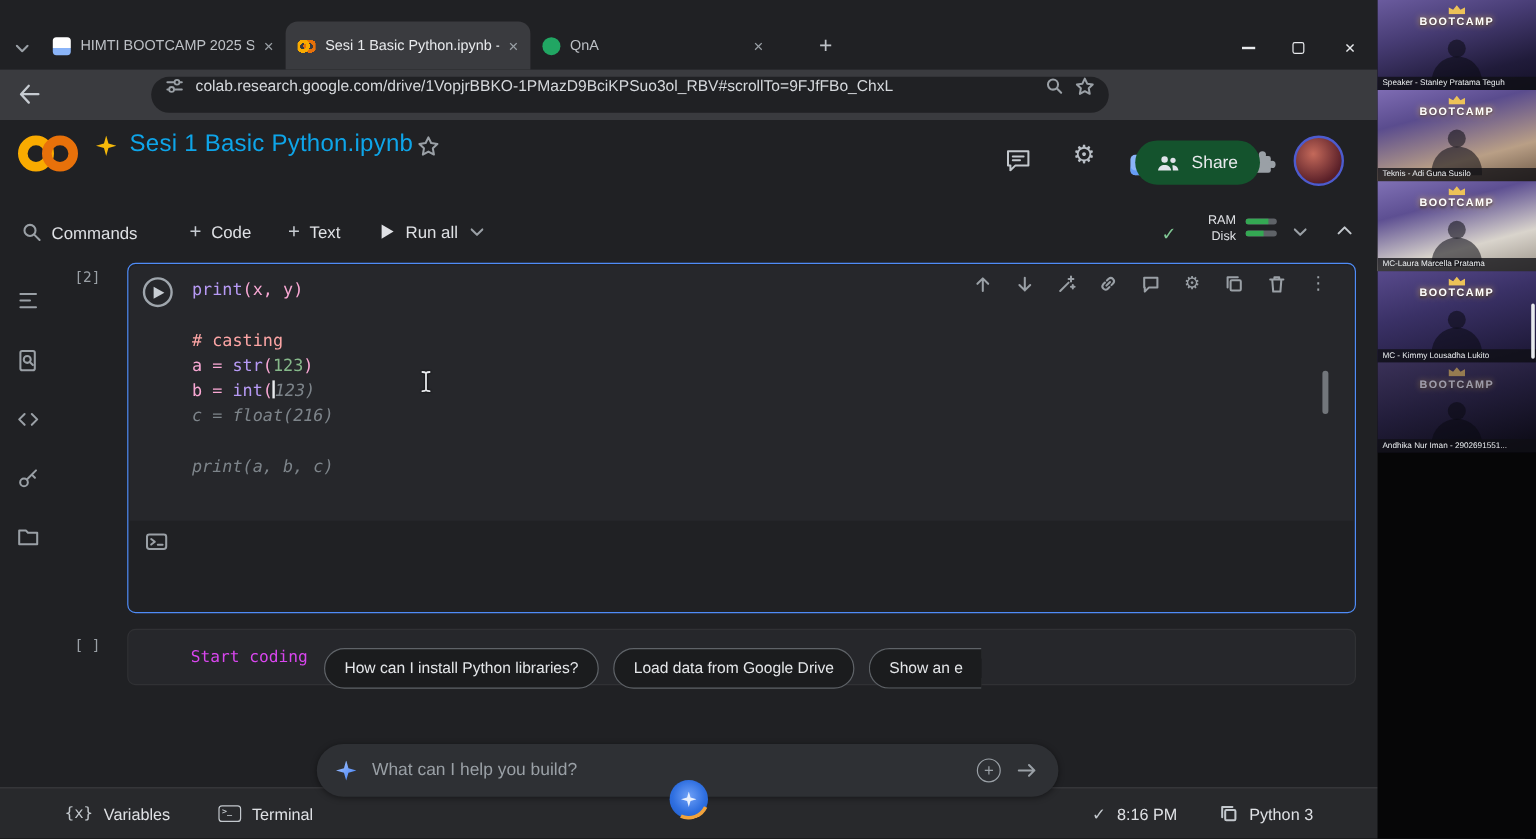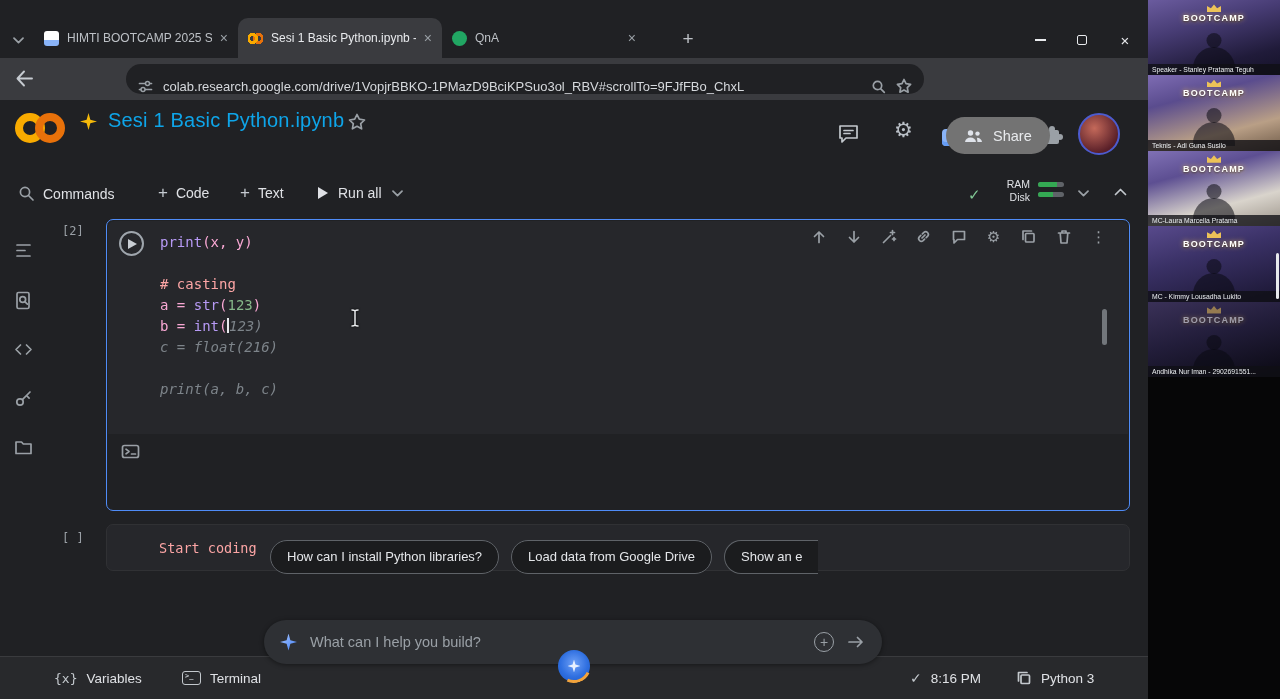--- a/index.html
+++ b/index.html
@@ -26,21 +26,21 @@
      radial-gradient(circle at 69% 50%, transparent 2.5px, #e8710a 2.5px 5.5px, transparent 5.5px)}
   .qna-favicon{background:#21a663;border-radius:50%}
   .newtab{position:absolute;left:676px;top:27px;width:24px;height:24px;color:#bdc1c6;font-size:19px;display:flex;align-items:center;justify-content:center}
   .win-btn{position:absolute;top:26px;height:28px;display:flex;align-items:center;justify-content:center;color:#e8eaed}
   .win-min{left:1024px;width:32px}.win-max{left:1066px;width:32px}.win-close{left:1108px;width:34px;font-size:15px}
   .glyph-min{width:11px;height:1.6px;background:#e8eaed}
   .glyph-max{width:10px;height:10px;border:1.6px solid #e8eaed;border-radius:2px}
 
   .addressbar{position:absolute;left:0;top:58px;width:1148px;height:42px;background:#3a3b3f}
   .nav-back{position:absolute;left:14px;top:10px}
-  .urlpill{position:absolute;left:126px;top:6px;width:798px;height:30px;border-radius:15px;background:#202124;display:flex;align-items:flex-end;gap:10px;padding:0 12px}
+  .urlpill{position:absolute;left:126px;top:6px;width:798px;height:30px;border-radius:15px;background:#202124;display:flex;align-items:flex-start;gap:10px;padding:0 12px}
   .url-text{flex:1;color:#d5d8dc;font-size:13px;white-space:nowrap;overflow:hidden}
   .ext{position:absolute;top:66px;width:24px;height:26px;display:flex;align-items:center;justify-content:center}
   .ext-doc i{display:block;width:17px;height:17px;border-radius:4px;background:#8ab4f8;box-shadow:inset 0 -4px 0 #669df6}
   .ext-shield i{display:block;width:15px;height:17px;background:#9aa0a6;clip-path:polygon(50% 0,100% 18%,100% 55%,50% 100%,0 55%,0 18%)}
   .ext-color i{display:block;width:16px;height:16px;border-radius:50%;background:conic-gradient(#ea4335,#fbbc04,#34a853,#4285f4,#ea4335)}
   .ext-puzzle i{display:block;width:14px;height:14px;background:#9aa0a6;border-radius:2px;position:relative}
   .ext-puzzle i::before{content:"";position:absolute;left:4px;top:-4px;width:6px;height:6px;border-radius:50%;background:#9aa0a6}
   .ext-puzzle i::after{content:"";position:absolute;right:-4px;top:4px;width:6px;height:6px;border-radius:50%;background:#9aa0a6}
   .chrome-avatar{position:absolute;left:1080px;top:65px;width:28px;height:28px;border-radius:50%;background:radial-gradient(circle at 35% 32%,#b1584a,#5c1f28 75%)}
 
@@ -48,21 +48,21 @@
   .colab-header{position:absolute;left:0;top:100px;width:1148px;height:72px}
   .colab-logo{position:absolute;left:12px;top:106px}
   .spark4{display:inline-block;clip-path:polygon(50% 0%,61% 39%,100% 50%,61% 61%,50% 100%,39% 61%,0% 50%,39% 39%)}
   .spark-gold{position:absolute;left:80px;top:13px;width:17px;height:17px;background:#f5b90a}
   .nb-title{position:absolute;left:108px;top:9px;font-size:20px;color:#0ea5e9;letter-spacing:.2px}
   .star-ic{position:absolute;left:348px;top:13px}
   .menu-bar{position:absolute;left:78px;top:44px;display:flex;gap:27px;font-size:14.5px;color:#e3e5e8}
   .menu-item{cursor:default}
   .comment-ic{position:absolute;left:838px;top:24px}
   .gear-ic{position:absolute;left:894px;top:18px;font-size:21px;color:#b9bfc6;line-height:24px}
-  .share-btn{position:absolute;left:946px;top:17px;height:37px;border-radius:19px;background:#737373;display:flex;align-items:center;gap:10px;padding:18px 18px;color:#e8eaed;font-size:14.5px}
+  .share-btn{position:absolute;left:946px;top:17px;height:37px;border-radius:19px;background:#14532d;display:flex;align-items:center;gap:10px;padding:18px 18px;color:#e8eaed;font-size:14.5px}
   .user-avatar{position:absolute;left:1078px;top:13px;width:42px;height:42px;border-radius:50%;background:radial-gradient(circle at 38% 35%,#c4695a,#591f28 72%);border:2px solid #4d5bce}
 
   
   .nb-toolbar{position:absolute;left:0;top:172px;width:940px;height:44px}
   .tb-item{position:absolute;top:13px;display:flex;align-items:center;gap:8px;font-size:14px;color:#dfe1e5}
   .tb-commands{left:18px}.tb-code{left:158px}.tb-text{left:240px}.tb-runall{left:318px;gap:10px}
   .plus{font-size:17px;color:#c6cbd1;line-height:14px}
   .play-tri{width:0;height:0;border-left:10px solid #dfe1e5;border-top:6px solid transparent;border-bottom:6px solid transparent}
   .tb-check{position:absolute;left:968px;top:14px;color:#81c995;font-size:15px}
   .ramdisk{position:absolute;left:996px;top:6px;width:34px;text-align:right;font-size:10.5px;line-height:13px;color:#dfe1e5}
@@ -93,21 +93,21 @@
   .tok-ghost{color:#7d848a;font-style:italic}
   .caret{display:inline-block;width:1.5px;height:15px;background:#e8eaed;vertical-align:-2px}
   .ibeam{position:absolute;left:242px;top:88px;filter:drop-shadow(0 0 1px #000)}
   .ed-scroll{position:absolute;right:22px;top:89px;width:5px;height:36px;background:#72767b;border-radius:3px}
   .out-ic{position:absolute;left:14px;top:224px}
   .outwrap{position:absolute;left:53px;top:224px;font:14px "DejaVu Sans Mono","Liberation Mono",monospace;color:#dfe1e5}
   .out-line{height:19.5px;line-height:19.5px;white-space:pre}
 
   
   .cell2{position:absolute;left:106px;top:524px;width:1024px;height:47px;background:#26272b;border:1px solid #303134;border-radius:7px}
-  .start-coding{position:absolute;left:52px;top:15px;font:13.5px "DejaVu Sans Mono","Liberation Mono",monospace;color:#fca5a5}
+  .start-coding{position:absolute;left:52px;top:15px;font:13.5px "DejaVu Sans Mono","Liberation Mono",monospace;color:#d946ef}
   .chips{position:absolute;left:270px;top:540px;width:612px;height:36px;display:flex;gap:12px;overflow:hidden;z-index:5;
          -webkit-mask-image:linear-gradient(90deg,#000 93%,transparent);mask-image:linear-gradient(90deg,#000 93%,transparent)}
   .chip{flex:none;height:34px;line-height:32px;padding:0 16px;border:1px solid #5f6368;border-radius:17px;background:#1b1c1e;color:#e4e6e9;font-size:13px;white-space:nowrap}
   .chip:last-child{border-top-right-radius:0;border-bottom-right-radius:0;border-right:none}
   .aibar{position:absolute;left:264px;top:620px;width:618px;height:44px;border-radius:22px;background:#2e3034;display:flex;align-items:center;gap:13px;padding:0 16px;z-index:6;box-shadow:0 1px 5px rgba(0,0,0,.45)}
   .spark-blue{width:17px;height:17px;background:linear-gradient(135deg,#a9c6ff,#3b7cf6);flex:none}
   .ai-ph{flex:1;color:#9aa0a6;font-size:14.5px}
   .ai-plus{width:20px;height:20px;border-radius:50%;border:1.6px solid #9aa0a6;color:#9aa0a6;display:flex;align-items:center;justify-content:center;font-size:14px;flex:none}
 
   

